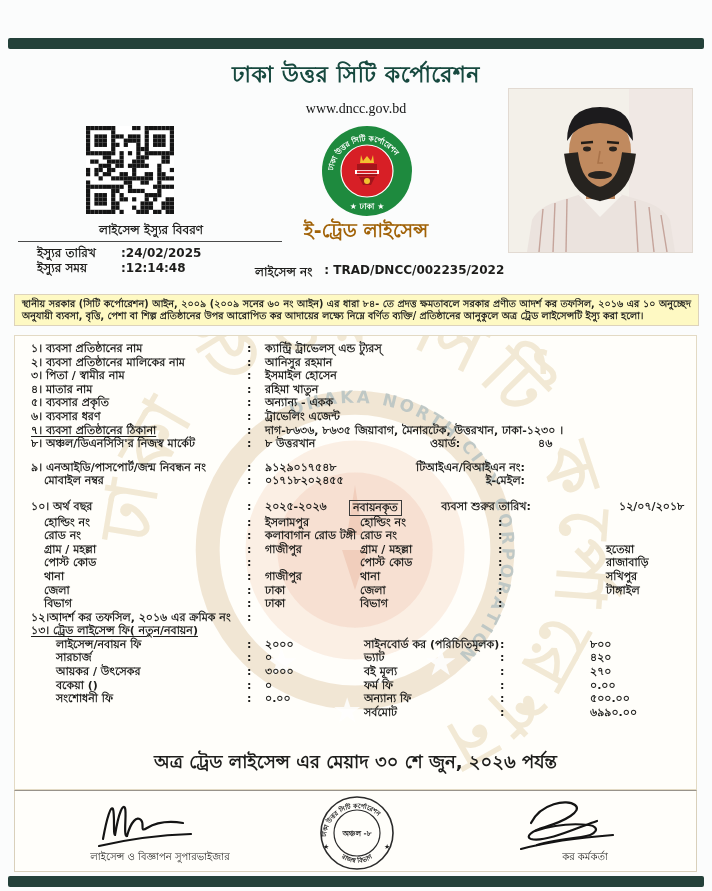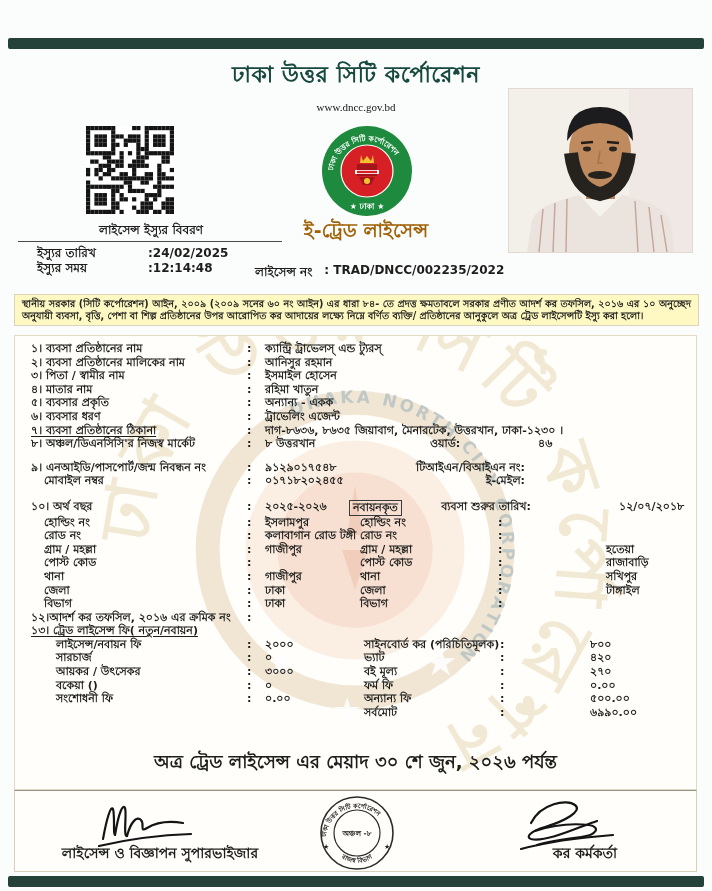--- a/index.html
+++ b/index.html
@@ -3,27 +3,27 @@
 <meta charset="utf-8">
 <style>
   html,body{margin:0;padding:0;background:#eef1f2;}
   .page{position:relative;width:712px;height:891px;background:#fbfcfc;overflow:hidden;
         font-family:"DejaVu Sans","Liberation Sans",sans-serif;color:#1d1d1b;margin:0 auto;}
   .bar{position:absolute;left:8px;width:696px;height:11px;background:#24413a;border-radius:2px;}
   .bar.top{top:38px}.bar.bottom{top:876px}
   .title{position:absolute;top:57px;left:0;width:712px;text-align:center;
          font-size:22px;font-weight:bold;color:#17493f;letter-spacing:.5px;}
   .website{position:absolute;top:101px;left:0;width:712px;text-align:center;
-         font-size:11px;font-family:"Liberation Serif",serif;color:#141414;}
+         font-size:14px;font-family:"Liberation Serif",serif;color:#141414;}
   .qr{position:absolute;left:86px;top:126px;width:88px;height:88px;background:#fff;}
   .issue-title{position:absolute;left:20px;top:221px;width:262px;text-align:center;
          font-size:12px;font-weight:bold;}
   .issue-line{position:absolute;left:18px;top:241px;width:264px;border-top:1.2px solid #4a4a4a;}
   .issue-rows{position:absolute;left:37px;top:246px;font-size:12px;font-weight:bold;line-height:15px;}
-  .issue-rows .ir{display:grid;grid-template-columns:84px auto;gap:27px;}
+  .issue-rows .ir{display:grid;grid-template-columns:84px auto;}
   .logo{position:absolute;left:321px;top:125px;width:92px;height:92px;}
   .doc-title{position:absolute;left:256px;top:216px;width:220px;text-align:center;
          font-size:19px;font-weight:bold;color:#a16207;}
   .lic-no{position:absolute;left:255px;top:263px;font-size:12px;font-weight:bold;display:flex;gap:12px;}
   .photo{position:absolute;left:508px;top:88px;width:183px;height:163px;border:1px solid #e2dad2;}
   .introbox{position:absolute;left:14px;top:294px;width:669px;border:1px solid #ddd3bc;background:#fef9c3;
          padding:3px 7px 4px;font-size:9.6px;line-height:11.6px;font-weight:600;text-align:justify;color:#23231f;}
   .mainbox{position:absolute;left:14px;top:335px;width:683px;height:455px;border:1px solid #e3dac4;
          background:#fffefa;box-sizing:border-box;font-size:11px;font-weight:600;line-height:13.6px;}
   .wm{position:absolute;left:0;top:0;width:100%;height:100%;pointer-events:none;}
@@ -45,21 +45,21 @@
   .arow{display:grid;grid-template-columns:203px 18px 95px 138px 18px 1fr;padding-left:29px;}
   .arow .pv{padding-left:90px;}
   .frow{display:grid;grid-template-columns:191px 18px 99px 136px 18px 1fr;padding-left:41px;}
   .frow .rv{padding-left:72px;}
   .mt10{margin-top:10px}.mt12{margin-top:12px}
   .validity{position:absolute;bottom:20px;left:0;width:100%;text-align:center;z-index:1;
          font-size:18px;font-weight:bold;}
   .signbox{position:absolute;left:14px;top:790px;width:683px;height:82px;border:1px solid #d9d0bb;
          border-top:1.4px solid #98938a;background:#fffefa;box-sizing:border-box;}
   .sig{position:absolute;}
-  .siglabel{position:absolute;bottom:5px;font-size:14px;font-weight:bold;text-align:center;margin-top:21px;}
+  .siglabel{position:absolute;bottom:5px;font-size:10px;font-weight:normal;text-align:center;margin-top:21px;}
   .sl-left{left:10px;width:270px;}
   .sl-right{left:470px;width:200px;}
 </style>
 </head>
 <body>
 
 <div class="page">
 
   <div class="bar top"></div>
 

